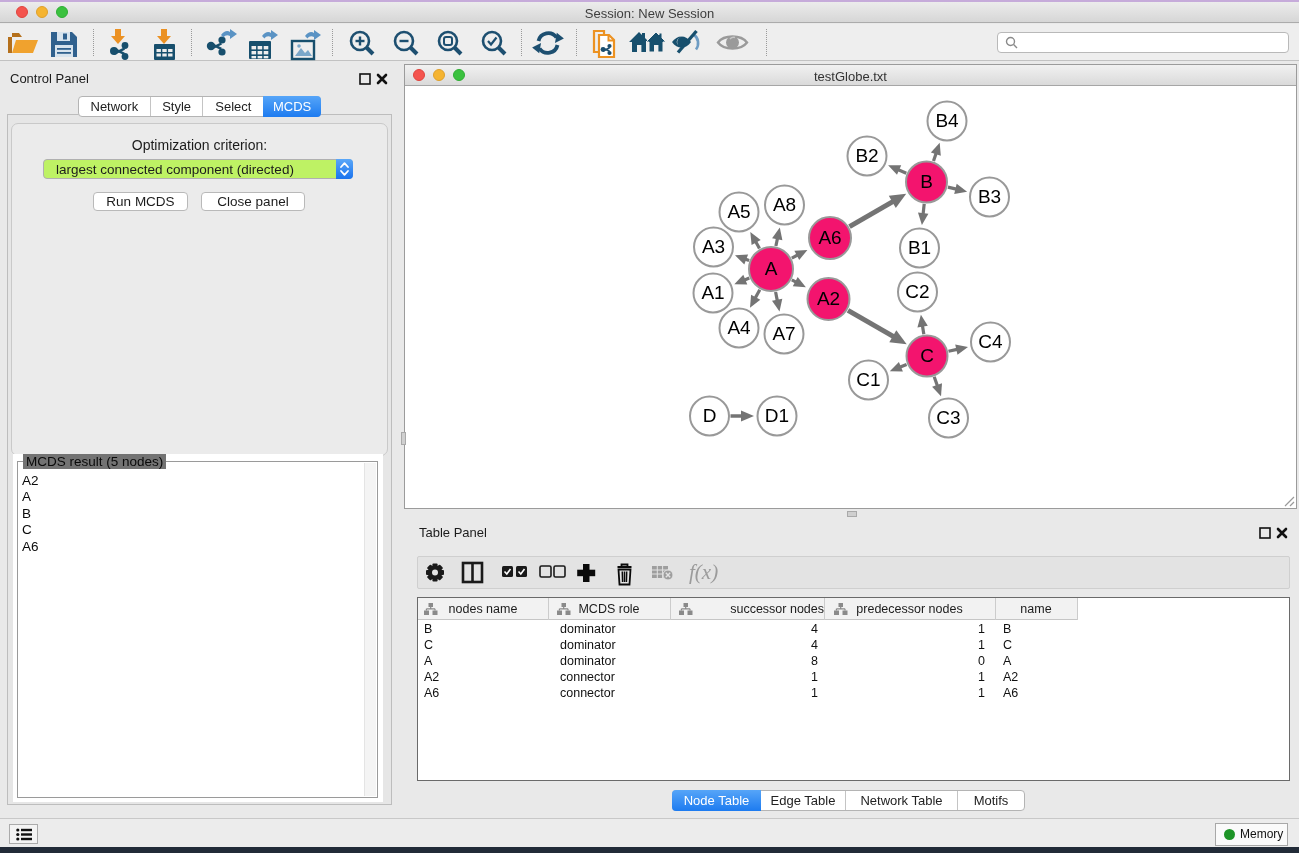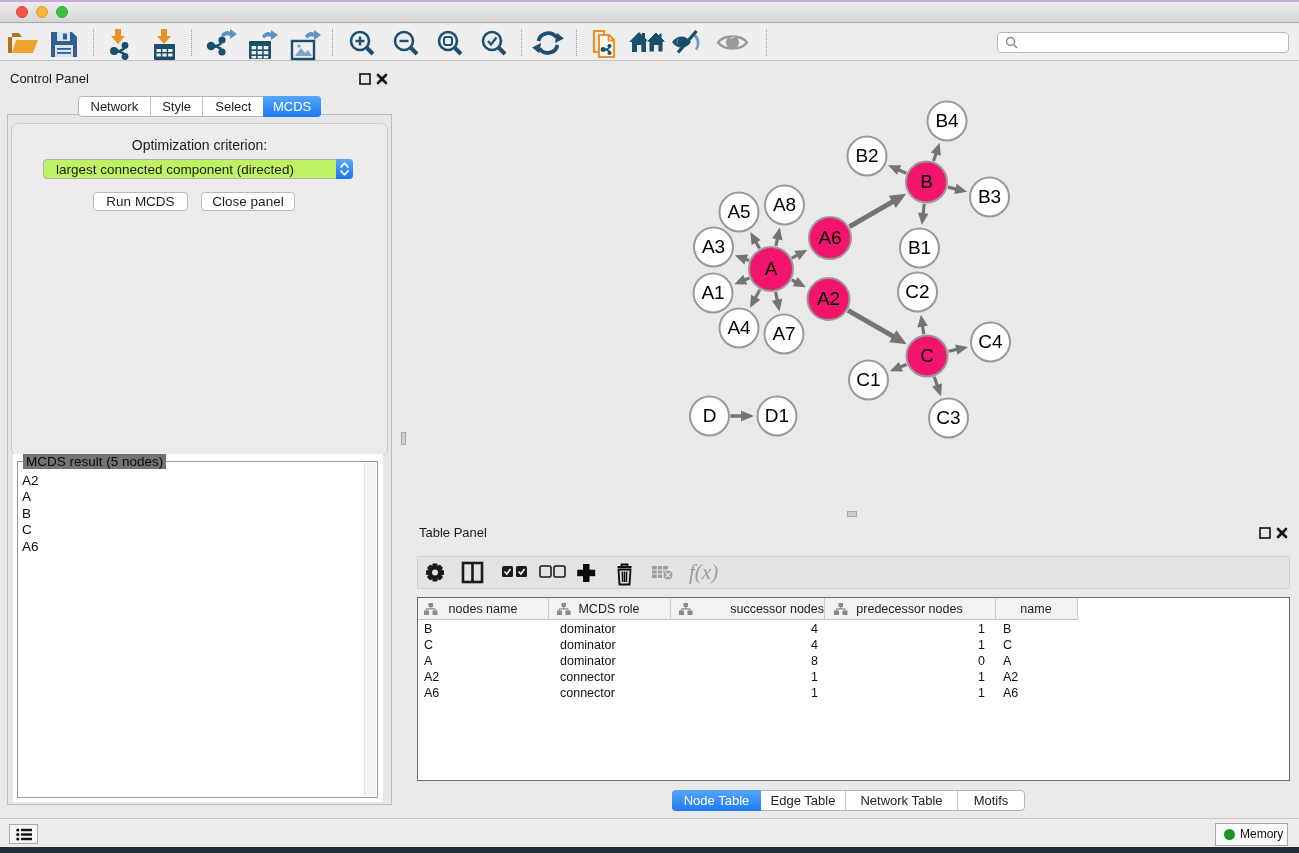--- a/index.html
+++ b/index.html
@@ -12,20 +12,21 @@
 </style></head>
 <body>
 <div id="stage">
 
 <div class="abs" style="left:0;top:0;width:1299px;height:2px;background:#c6abda"></div>
 
 <div class="abs" style="left:0;top:2px;width:1299px;height:21px;background:linear-gradient(#ececec,#d6d6d6);border-bottom:1px solid #ababab">
   <div class="tl" style="left:16px;top:4px;background:#f4544e;border:1px solid #e0443e"></div>
   <div class="tl" style="left:36px;top:4px;background:#f5b431;border:1px solid #dfa02c"></div>
   <div class="tl" style="left:56px;top:4px;background:#3bc13f;border:1px solid #2fae35"></div>
+  <div class="abs" style="left:0;width:1299px;top:4px;text-align:center;font-size:13px;color:#3e3e3e">Session: New Session</div>
 </div>
 
 <div class="abs" style="left:0;top:24px;width:1299px;height:37px;background:#eeeeee;border-bottom:1px solid #c2c2c2">
   <div class="dots" style="left:93px"></div>
   <div class="dots" style="left:191px"></div>
   <div class="dots" style="left:332px"></div>
   <div class="dots" style="left:521px"></div>
   <div class="dots" style="left:576px"></div>
   <div class="dots" style="left:766px"></div>
   <svg class="abs" style="left:0;top:0" width="990" height="37" viewBox="0 0 990 37">
@@ -202,29 +203,41 @@
   <div class="abs" style="left:12px;top:2px;font-size:13.5px;color:#1c1c1c">largest connected component (directed)</div>
   <div class="abs" style="right:-1px;top:-1px;width:17px;height:20px;background:linear-gradient(#5aa7f8,#1a73ee);border-radius:0 4px 4px 0">
     <svg width="17" height="20" viewBox="0 0 17 20">
           <path d="M5 8 L8.5 4.2 L12 8" fill="none" stroke="#fff" stroke-width="1.8" stroke-linecap="round" stroke-linejoin="round"></path>
           <path d="M5 12 L8.5 15.8 L12 12" fill="none" stroke="#fff" stroke-width="1.8" stroke-linecap="round" stroke-linejoin="round"></path>
         </svg>
   </div>
 </div>
 
 <div class="abs" style="left:93px;top:192px;width:95px;height:19px;background:#fff;border:1px solid #b9b9b9;border-radius:4px;font-size:13.5px;text-align:center;line-height:17px;color:#1c1c1c">Run MCDS</div>
-<div class="abs" style="left:201px;top:192px;width:94px;height:19px;background:#fff;border:1px solid #b9b9b9;border-radius:4px;font-size:13.5px;text-align:center;line-height:17px;color:#1c1c1c">Close panel</div>
+<div class="abs" style="left:201px;top:192px;width:104px;height:19px;background:#fff;border:1px solid #b9b9b9;border-radius:4px;font-size:13.5px;text-align:center;line-height:17px;color:#1c1c1c">Close panel</div>
 
 <div class="abs" style="left:13px;top:454px;width:370px;height:348px;background:#fff">
   <div class="abs" style="left:4px;top:7px;width:361px;height:337px;border:1px solid #9a9a9a"></div>
   <div class="abs" style="left:10px;top:0;background:#737373;padding:0 3px;font-size:13.5px;color:#0a0a0a">MCDS result (5 nodes)</div>
   <div class="abs" style="left:9px;top:19px;font-size:13.5px;color:#0a0a0a;line-height:16.4px">A2<br>A<br>B<br>C<br>A6</div>
   <div class="abs" style="left:351px;top:9px;width:12px;height:333px;background:#f4f4f4;border-left:1px solid #e4e4e4"></div>
 </div>
 
+<div class="abs" style="left:404px;top:64px;width:893px;height:445px;background:#fff;border:1px solid #9b9b9b">
+  <div class="abs" style="left:0;top:0;width:891px;height:21px;background:linear-gradient(#f1f1f1,#dadada);border-bottom:1px solid #a6a6a6">
+    <div class="tl" style="left:8px;top:4px;background:#f4544e;border:1px solid #e0443e"></div>
+    <div class="tl" style="left:28px;top:4px;background:#f5b431;border:1px solid #dfa02c"></div>
+    <div class="tl" style="left:48px;top:4px;background:#3bc13f;border:1px solid #2fae35"></div>
+    <div class="abs" style="left:0;width:891px;top:4px;text-align:center;font-size:13px;color:#333">testGlobe.txt</div>
+  </div>
+
+  <svg class="abs" style="right:1px;bottom:1px" width="12" height="12" viewBox="0 0 12 12">
+        <path d="M11 2 L2 11 M11 7 L7 11" stroke="#9a9a9a" stroke-width="1.2" fill="none"></path>
+      </svg>
+</div>
 
 <div class="abs" style="left:401px;top:432px;width:5px;height:13px;background:#cfcfcf;border:1px solid #a9a9a9"></div>
 <div class="abs" style="left:847px;top:511px;width:10px;height:6px;background:#cfcfcf;border:1px solid #a9a9a9"></div>
 
 <svg id="graph" class="abs" style="left:405px;top:86px" width="892" height="422" viewBox="0 0 892 422">
   <defs>
         <marker id="ah" markerWidth="5" markerHeight="5" refX="3.2" refY="2" orient="auto" markerUnits="strokeWidth">
     <path d="M0,0 L4.2,2 L0,4 Z" fill="#6f6f6f"></path>
         </marker>
       </defs>

